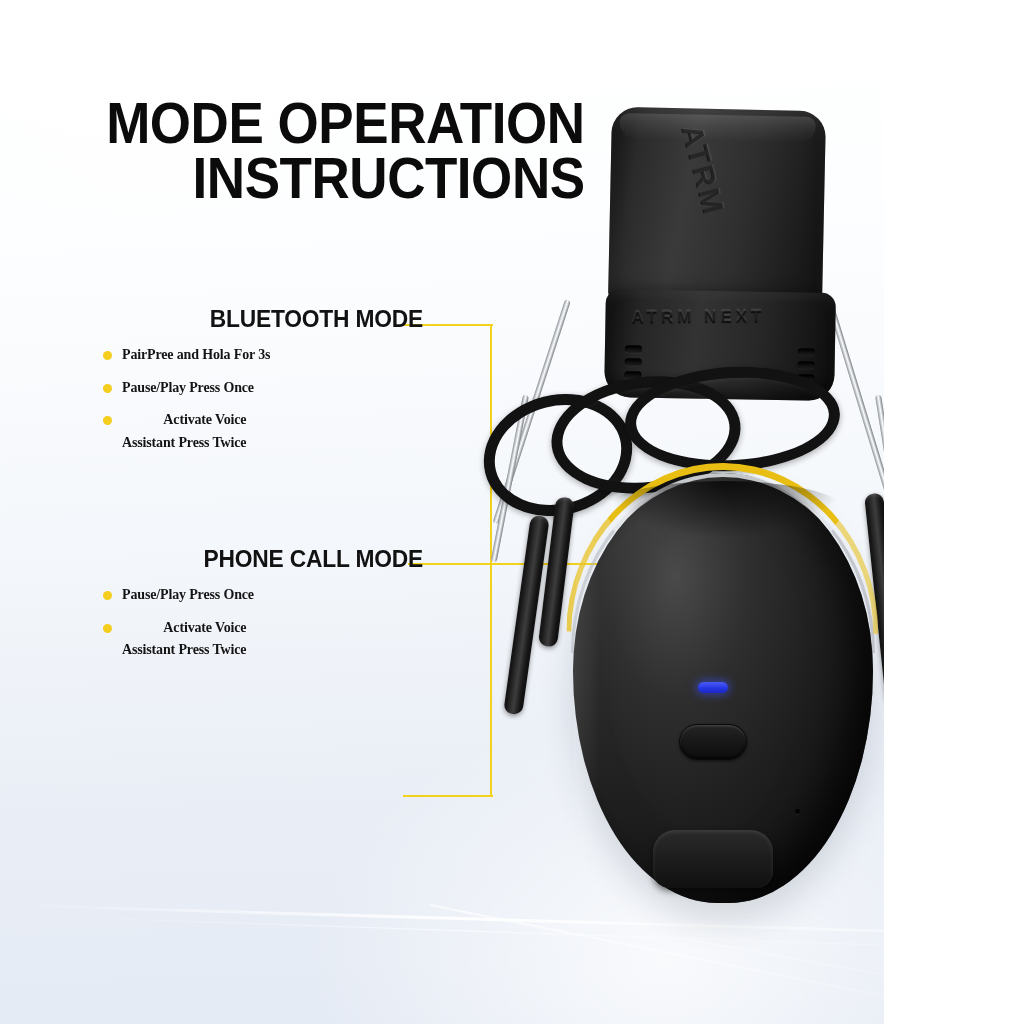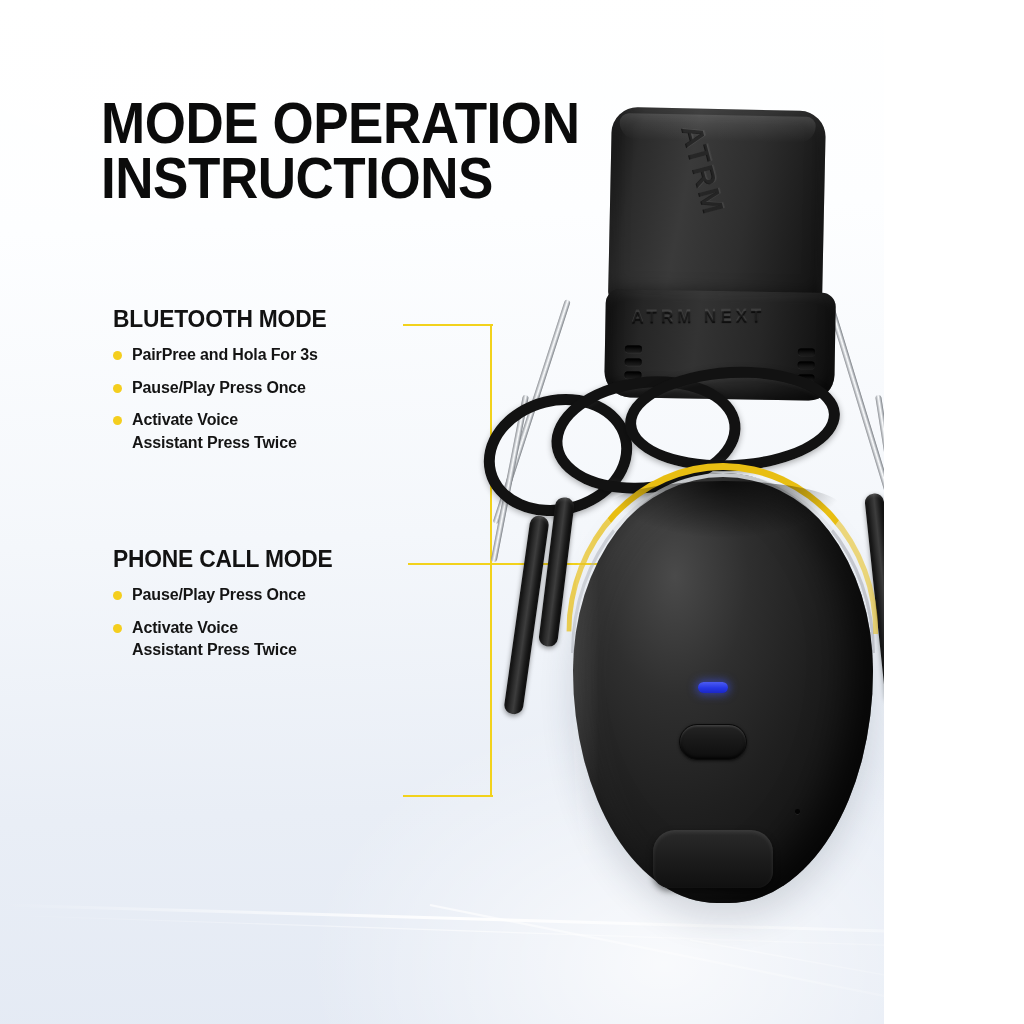--- a/index.html
+++ b/index.html
@@ -11,20 +11,21 @@
     position:relative;
   }
 
   
   #stage {
     position:absolute; inset:0;
     width:884px; height:1024px;
     overflow:hidden;
     background:
       linear-gradient(178deg,#ffffff 0%,#fdfeff 22%,#f4f7fb 52%,#e9eef6 78%,#e4eaf4 100%);
+    text-align: right;
   }
   .bg-streaks { position:absolute; inset:0; pointer-events:none; }
   .bg-glow-tl {
     position:absolute; left:-160px; top:-220px;
     width:760px; height:520px;
     background:radial-gradient(ellipse at 40% 45%, rgba(255,255,255,.95) 0%, rgba(255,255,255,0) 68%);
   }
   .bg-glow-br {
     position:absolute; right:-140px; bottom:-200px;
     width:720px; height:520px;
@@ -40,21 +41,21 @@
     line-height:55px;
     letter-spacing:-0.5px;
     color:#0b0b0b;
     transform:scaleX(.93);
     transform-origin:left top;
     font-family:"Liberation Sans", sans-serif;
     white-space:pre-line;
   }
 
   
-  .mode-block { position:absolute; left:113px; width:330px; }
+  .mode-block { position:absolute; left:103px; width:330px; }
   .mode-title {
     font-weight:800;
     font-size:23.5px;
     letter-spacing:-0.2px;
     color:#121212;
     margin-bottom:11px;
     transform:scaleX(.97);
     transform-origin:left center;
     white-space:nowrap;
   }
@@ -63,25 +64,26 @@
     margin-bottom:10px;
   }
   .bullet-dot {
     width:9px; height:9px; border-radius:50%;
     background:#F4CE1E;
     flex:0 0 9px;
     margin-top:7px; margin-right:10px;
   }
   .bullet-text {
     font-weight:700;
-    font-size:16px;
+    font-size:14px;
     line-height:22.5px;
     color:#141414;
     letter-spacing:-0.15px;
     white-space:pre-line;
+    font-family:Liberation Serif, serif;
   }
 
   #block-bluetooth { top:306px; }
   #block-phone     { top:546px; }
   #block-audio     { top:778px; }
 
   
   .leader { position:absolute; background:#F2D21C; }
   .leader-h { height:2.4px; }
   .leader-v { width:2.4px; }

